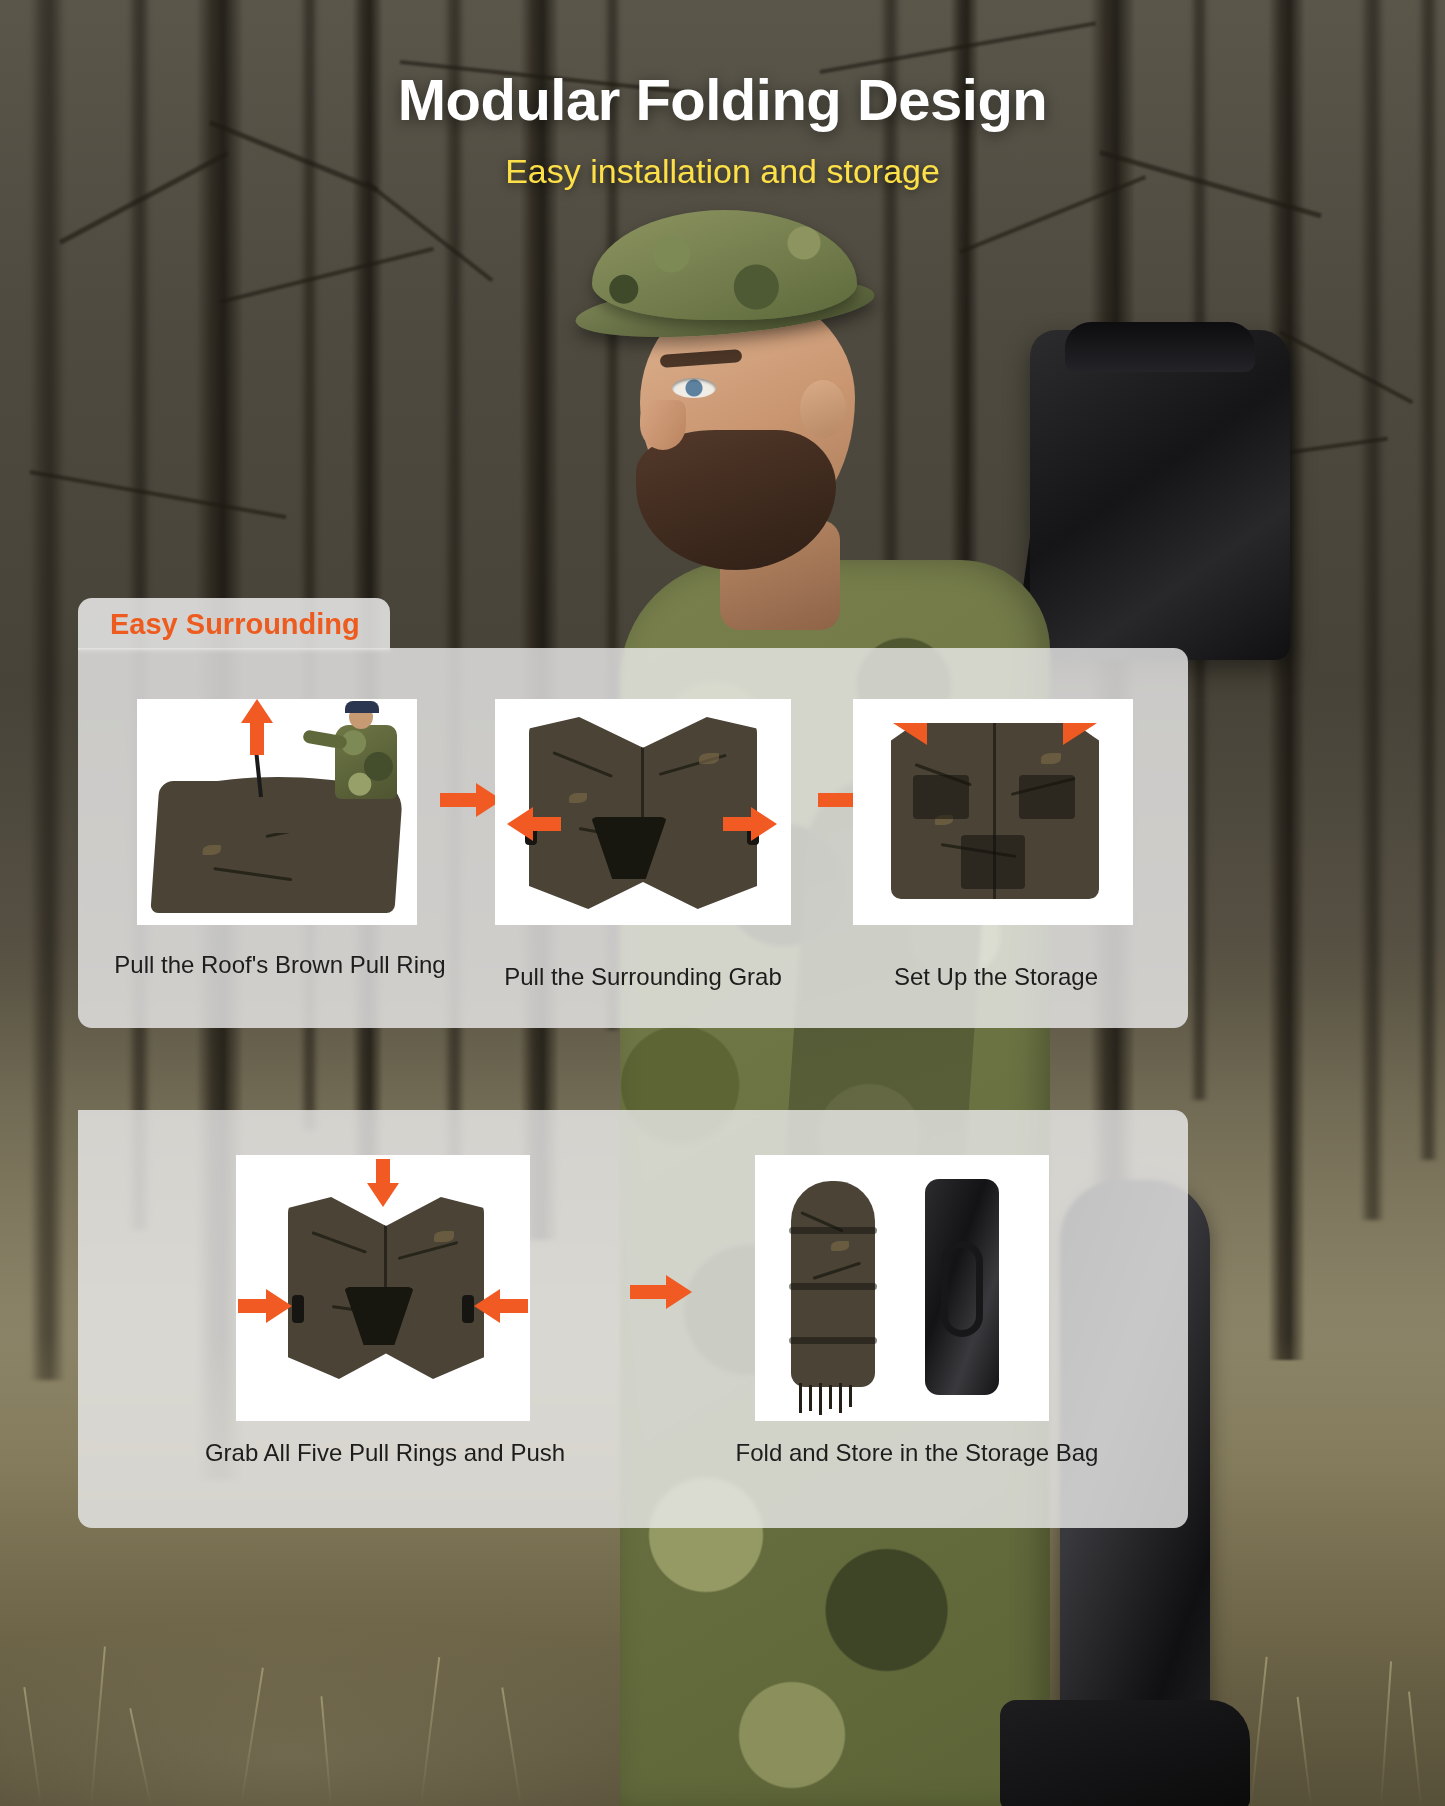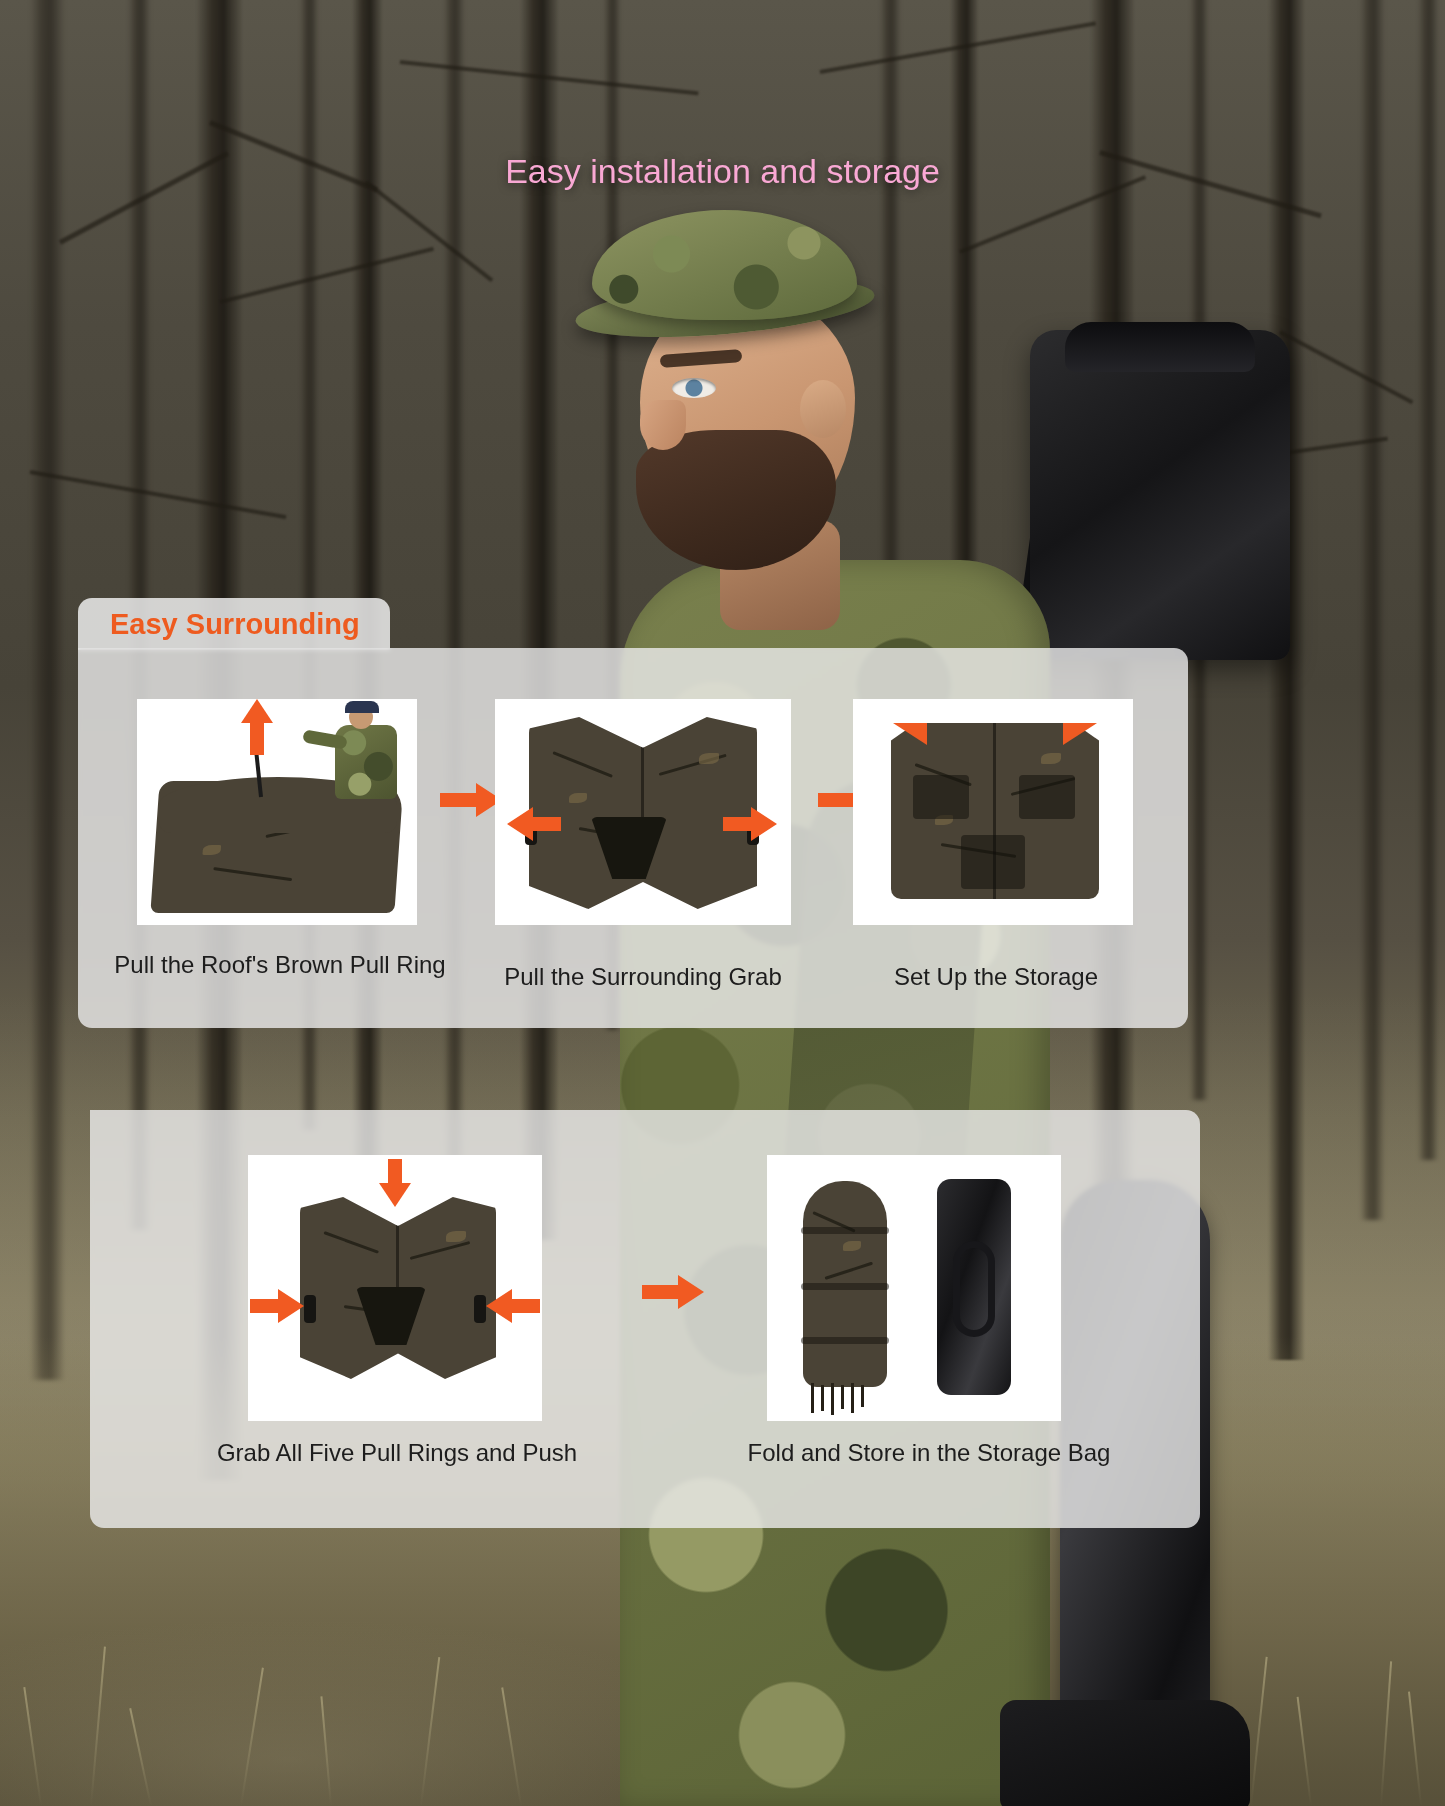--- a/index.html
+++ b/index.html
@@ -231,21 +231,21 @@
     font-weight: bold;
     color: #ffffff;
     letter-spacing: -0.5px;
     text-shadow: 0 3px 14px rgba(0,0,0,0.45);
   }
   .subtitle {
     position: absolute;
     top: 152px; left: 0; right: 0;
     text-align: center;
     font-size: 34px;
-    color: #f9a8d4;
+    color: #fde047;
     text-shadow: 0 2px 10px rgba(0,0,0,0.5);
   }
 
   
   .section {
     position: absolute;
     background: rgba(236, 236, 236, 0.80);
     backdrop-filter: blur(2px);
   }
   .section-tab {
@@ -258,21 +258,21 @@
   }
   .section-tab .tab-label {
     color: #ee5b1f;
     font-size: 29px;
     font-weight: bold;
   }
 
   .sec1 { left: 78px; top: 648px; width: 1110px; height: 380px; border-radius: 0 14px 14px 14px; }
   .sec1-tab { left: 78px; top: 598px; width: 312px; height: 52px; }
 
-  .sec2 { left: 78px; top: 1110px; width: 1110px; height: 418px; border-radius: 0 14px 14px 14px; margin-left: 12px; }
+  .sec2 { left: 78px; top: 1110px; width: 1110px; height: 418px; border-radius: 0 14px 14px 14px; }
   .sec2-tab { left: 78px; top: 1060px; width: 480px; height: 52px; }
 
   
   .tile {
     position: absolute;
     background: #ffffff;
     overflow: hidden;
   }
   .tile-caption {
     position: absolute;
@@ -555,20 +555,21 @@
       <div class="nose"></div>
       <div class="eye"></div>
       <div class="brow"></div>
       <div class="ear"></div>
       <div class="hat-brim"></div>
       <div class="hat"></div>
       <div class="boot"></div>
     </div>
   </div>
 
+  <div class="title">Modular Folding Design</div>
   <div class="subtitle">Easy installation and storage</div>
 
   <div class="section-tab sec1-tab">
     <span class="tab-label">Easy Surrounding</span>
   </div>
   <div class="section sec1">
 
     <div class="tile t1" style="left:59px; top:51px;">
       <div class="blind-flat camo">
         <div class="twig" style="left:30px; top:20px; width:60px; height:3px; transform: rotate(18deg);"></div>

